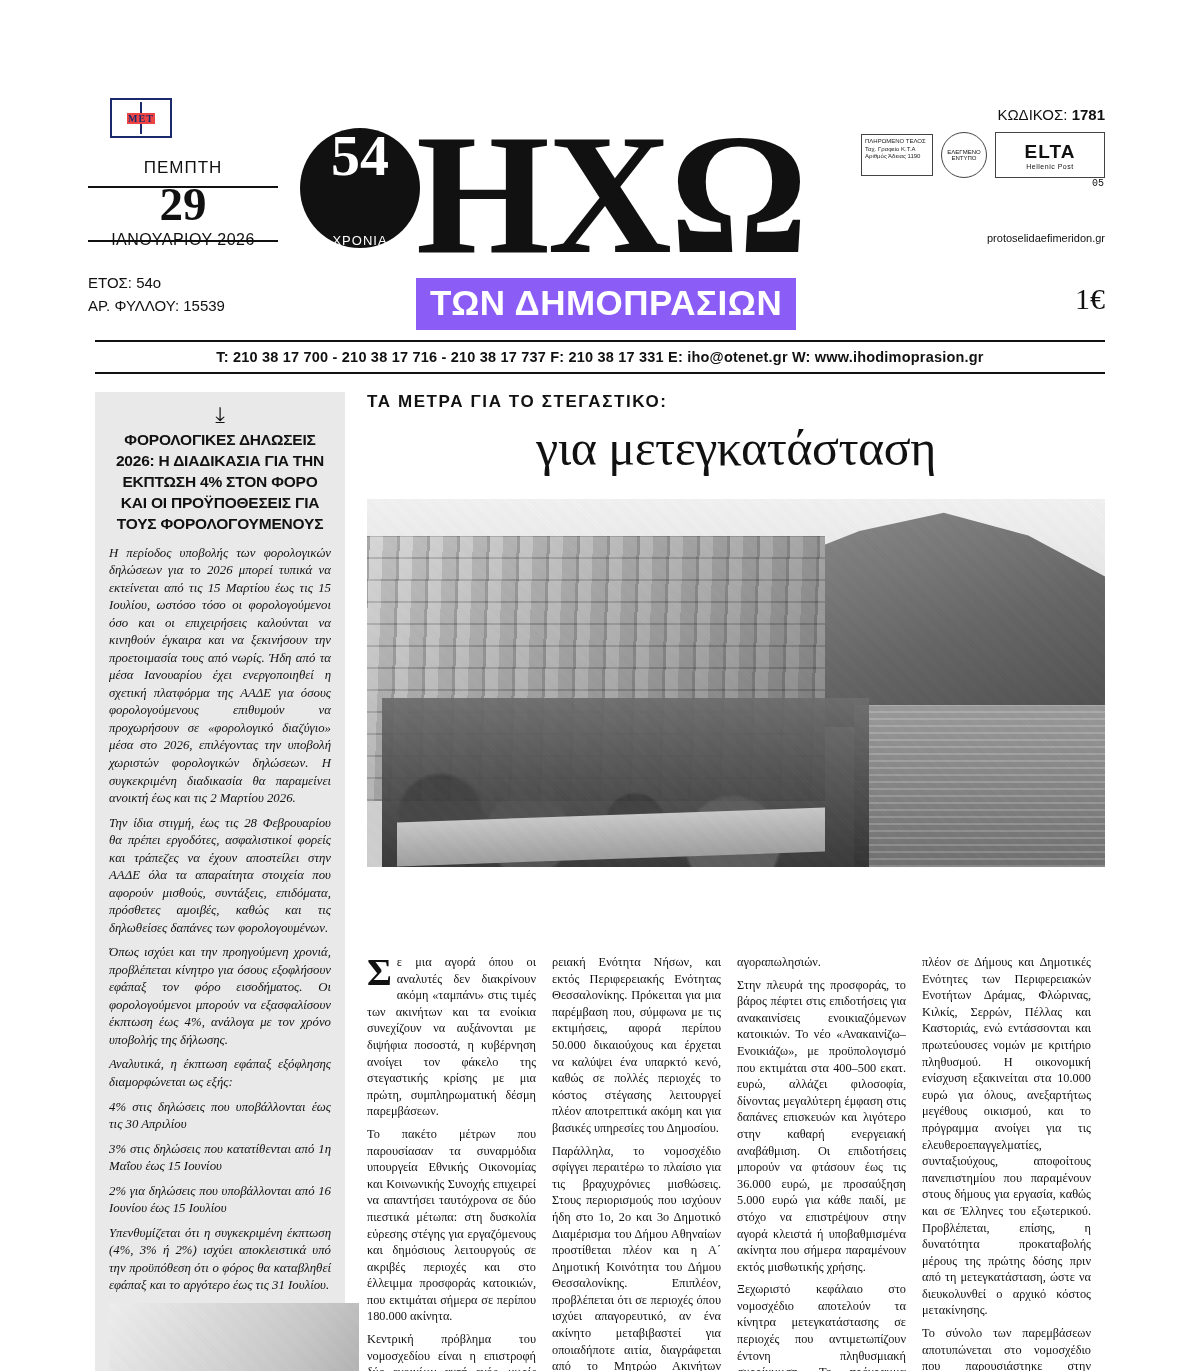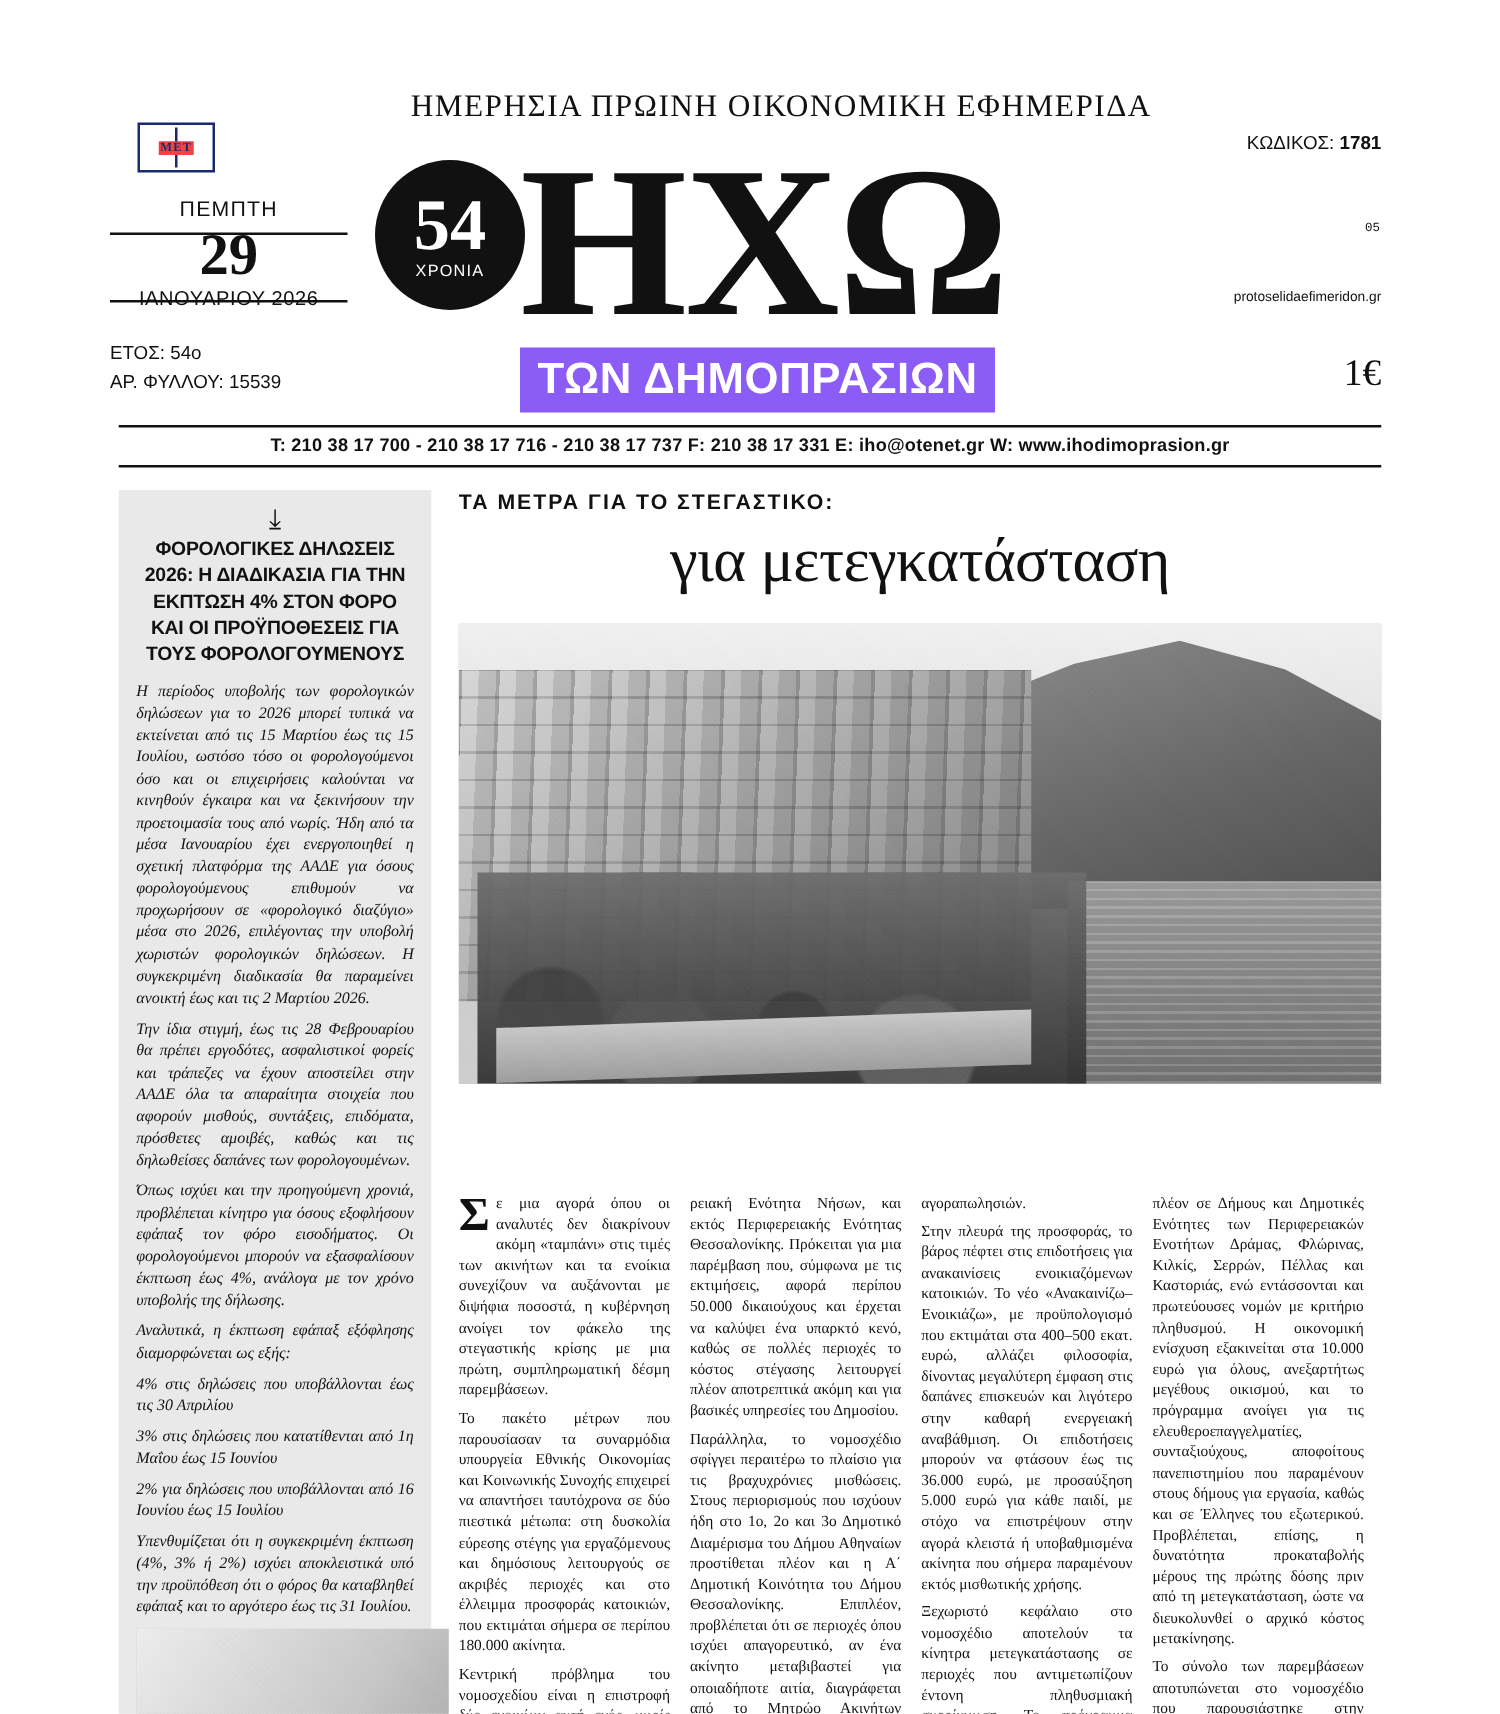--- a/index.html
+++ b/index.html
@@ -35,21 +35,21 @@
   .date-rule-top { position:absolute; left:88px; top:186px; width:190px; height:2px; background:#111; }
   .date-rule-bot { position:absolute; left:88px; top:240px; width:190px; height:2px; background:#111; }
 
   .issue-info { position:absolute; left:88px; top:272px; font-family:"Liberation Sans", sans-serif; font-size:15px; line-height:1.5; }
 
   .top-line { position:absolute; left:290px; top:72px; width:670px; text-align:center;
     font-family:"Liberation Serif", serif; font-size:25px; letter-spacing:1.2px; }
 
   .logo-wrap { position:absolute; left:290px; top:110px; width:680px; height:215px; }
   .badge54 { position:absolute; left:10px; top:18px; width:120px; height:120px; border-radius:50%;
-    background:#111; color:#fff; display:flex; flex-direction:column; align-items:center; justify-content:center; }
+    background:#111; color:#fff; display:flex; flex-direction:column; align-items:center; justify-content:space-between; }
   .badge54 .num { font-size:58px; font-weight:bold; line-height:0.95; font-family:"Liberation Serif", serif; }
   .badge54 .yrs { font-size:13px; letter-spacing:1px; font-family:"Liberation Sans", sans-serif; margin-top:2px;}
   .ixo { position:absolute; left:126px; top:-2px; font-size:172px; font-weight:bold; line-height:1;
     font-family:"Liberation Serif", serif; letter-spacing:-2px; }
   .tagline { position:absolute; left:126px; top:168px; background:#8b5cf6; color:#fff;
     font-family:"Liberation Sans", sans-serif; font-weight:bold; font-size:35px; letter-spacing:0.5px;
     padding:5px 14px 7px 14px; }
 
   .codikos { position:absolute; right:95px; top:106px; font-family:"Liberation Sans", sans-serif; font-size:15px; }
   .codikos b { font-weight:bold; }
@@ -156,36 +156,43 @@
       <div class="dow">ΠΕΜΠΤΗ</div>
       <div class="dnum">29</div>
       <div class="dmon">ΙΑΝΟΥΑΡΙΟΥ 2026</div>
     </div>
 
     <div class="issue-info">
       <div>ΕΤΟΣ: 54ο</div>
       <div>ΑΡ. ΦΥΛΛΟΥ: 15539</div>
     </div>
 
-    <div class="top-line">ΗΜΕΡΗΣΙΑ ΠΡΩΙΝΗ ΟΙΚΟΝΟΜΙΚΗ ΕΦΗΜΕΡΙΔΑ</div>
 
     <div class="logo-wrap">
       <div class="badge54">
         <div class="num">54</div>
         <div class="yrs">ΧΡΟΝΙΑ</div>
       </div>
       <div class="ixo">ΗΧΩ</div>
       <div class="tagline">ΤΩΝ ΔΗΜΟΠΡΑΣΙΩΝ</div>
     </div>
 
     <div class="codikos">
       <span>ΚΩΔΙΚΟΣ:</span>
       <b>1781</b>
     </div>
 
+    <div class="stamps">
+      <div class="stamp-box">ΠΛΗΡΩΜΕΝΟ ΤΕΛΟΣ Ταχ. Γραφείο Κ.Τ.Α Αριθμός Άδειας 1190</div>
+      <div class="stamp-circ">ΕΛΕΓΜΕΝΟ ΕΝΤΥΠΟ</div>
+      <div class="elta">
+        <div class="e1">ELTA</div>
+        <div class="e2">Hellenic Post</div>
+      </div>
+    </div>
 
     <div class="b-05">05</div>
     <div class="barcode-site">protoselidaefimeridon.gr</div>
 
     <div class="price">1€</div>
 
     <div class="contact-bar">T: 210 38 17 700 - 210 38 17 716 - 210 38 17 737 F: 210 38 17 331 E: iho@otenet.gr W: www.ihodimoprasion.gr</div>
   </div>
 
   <div class="content">

